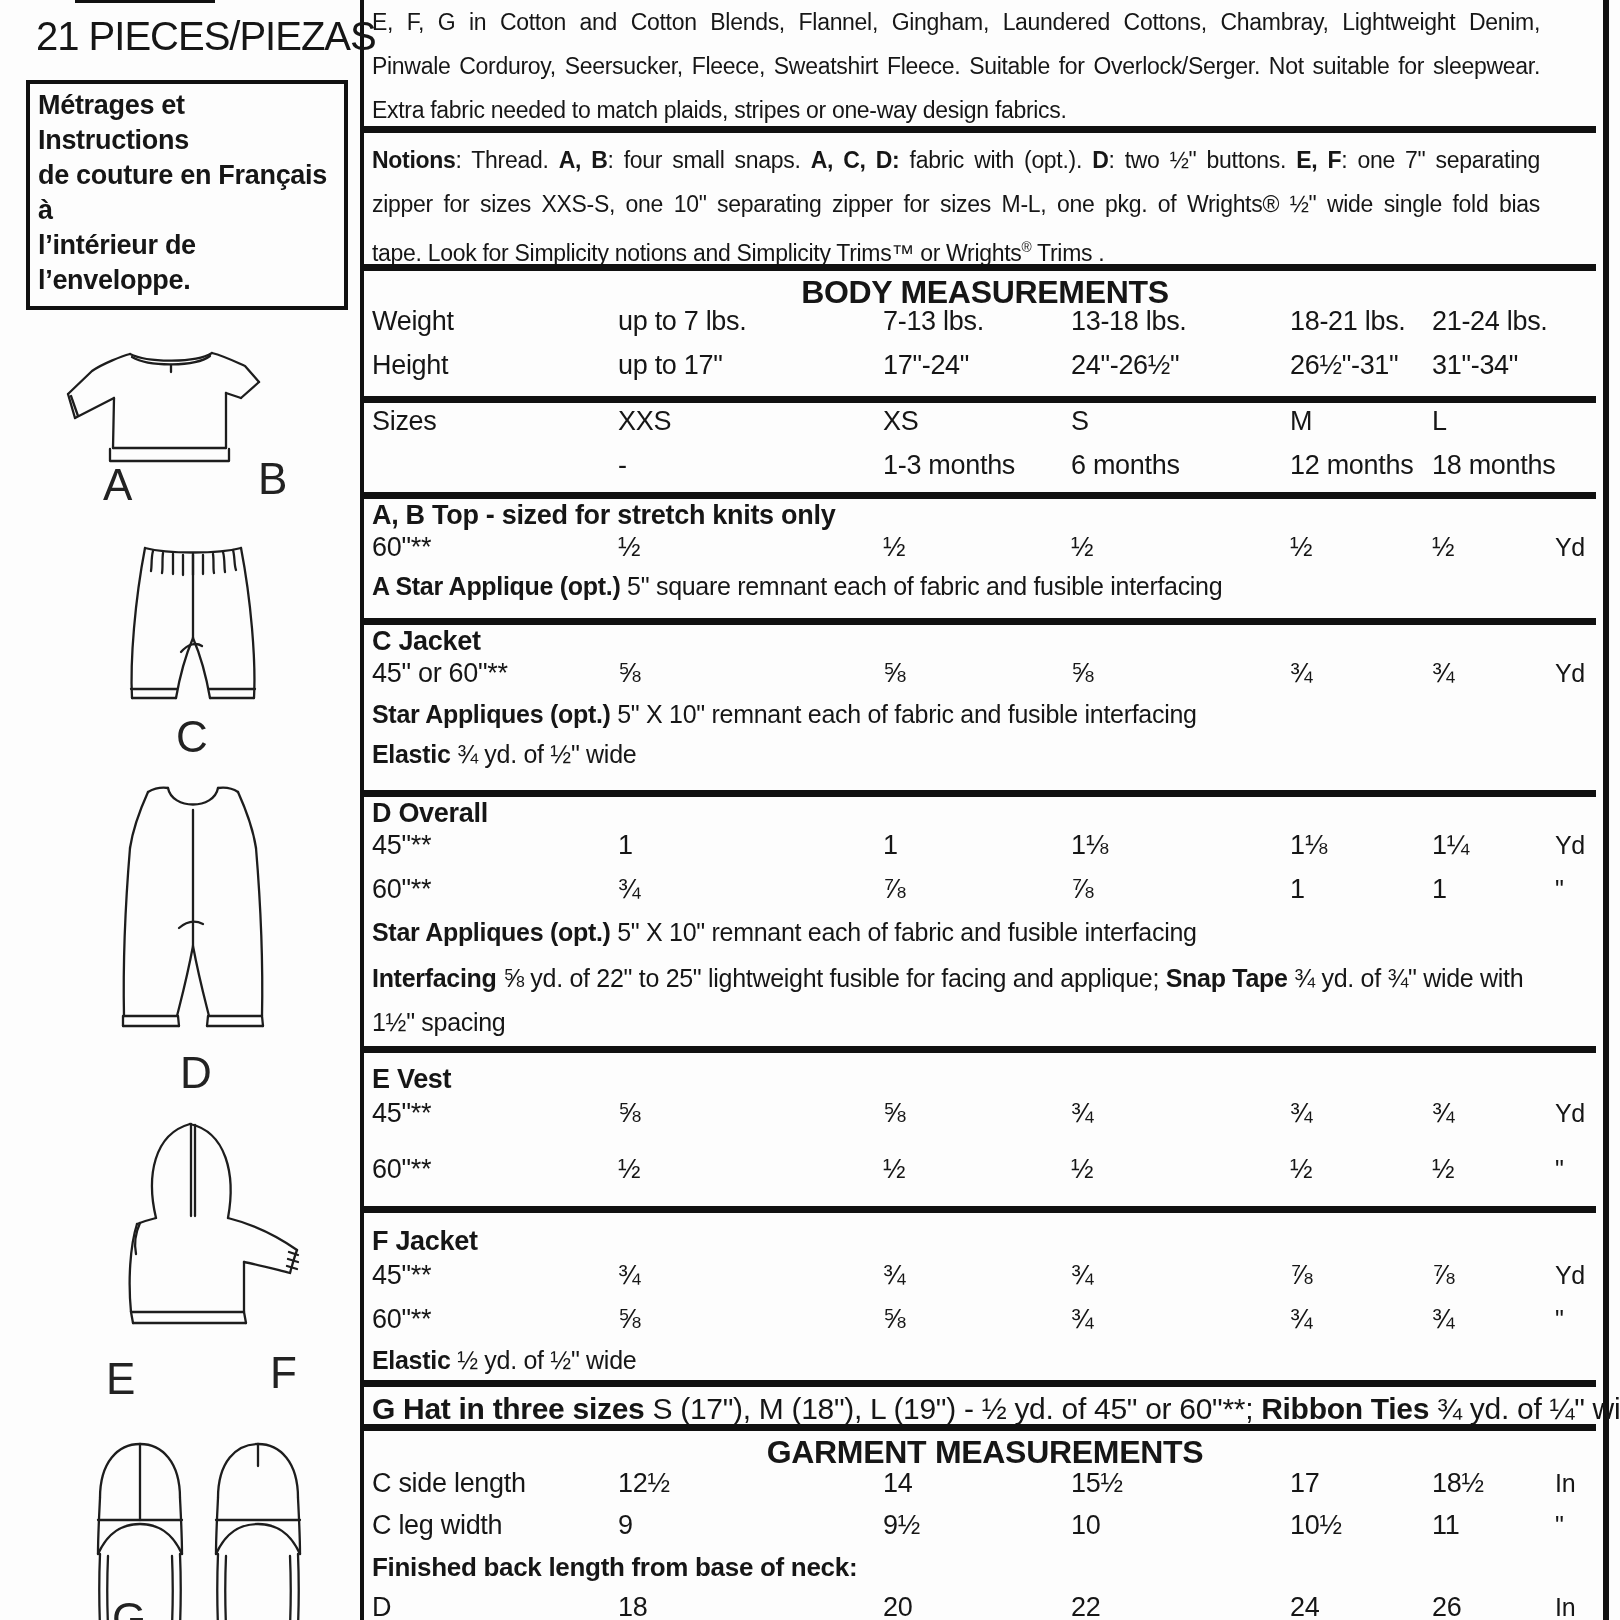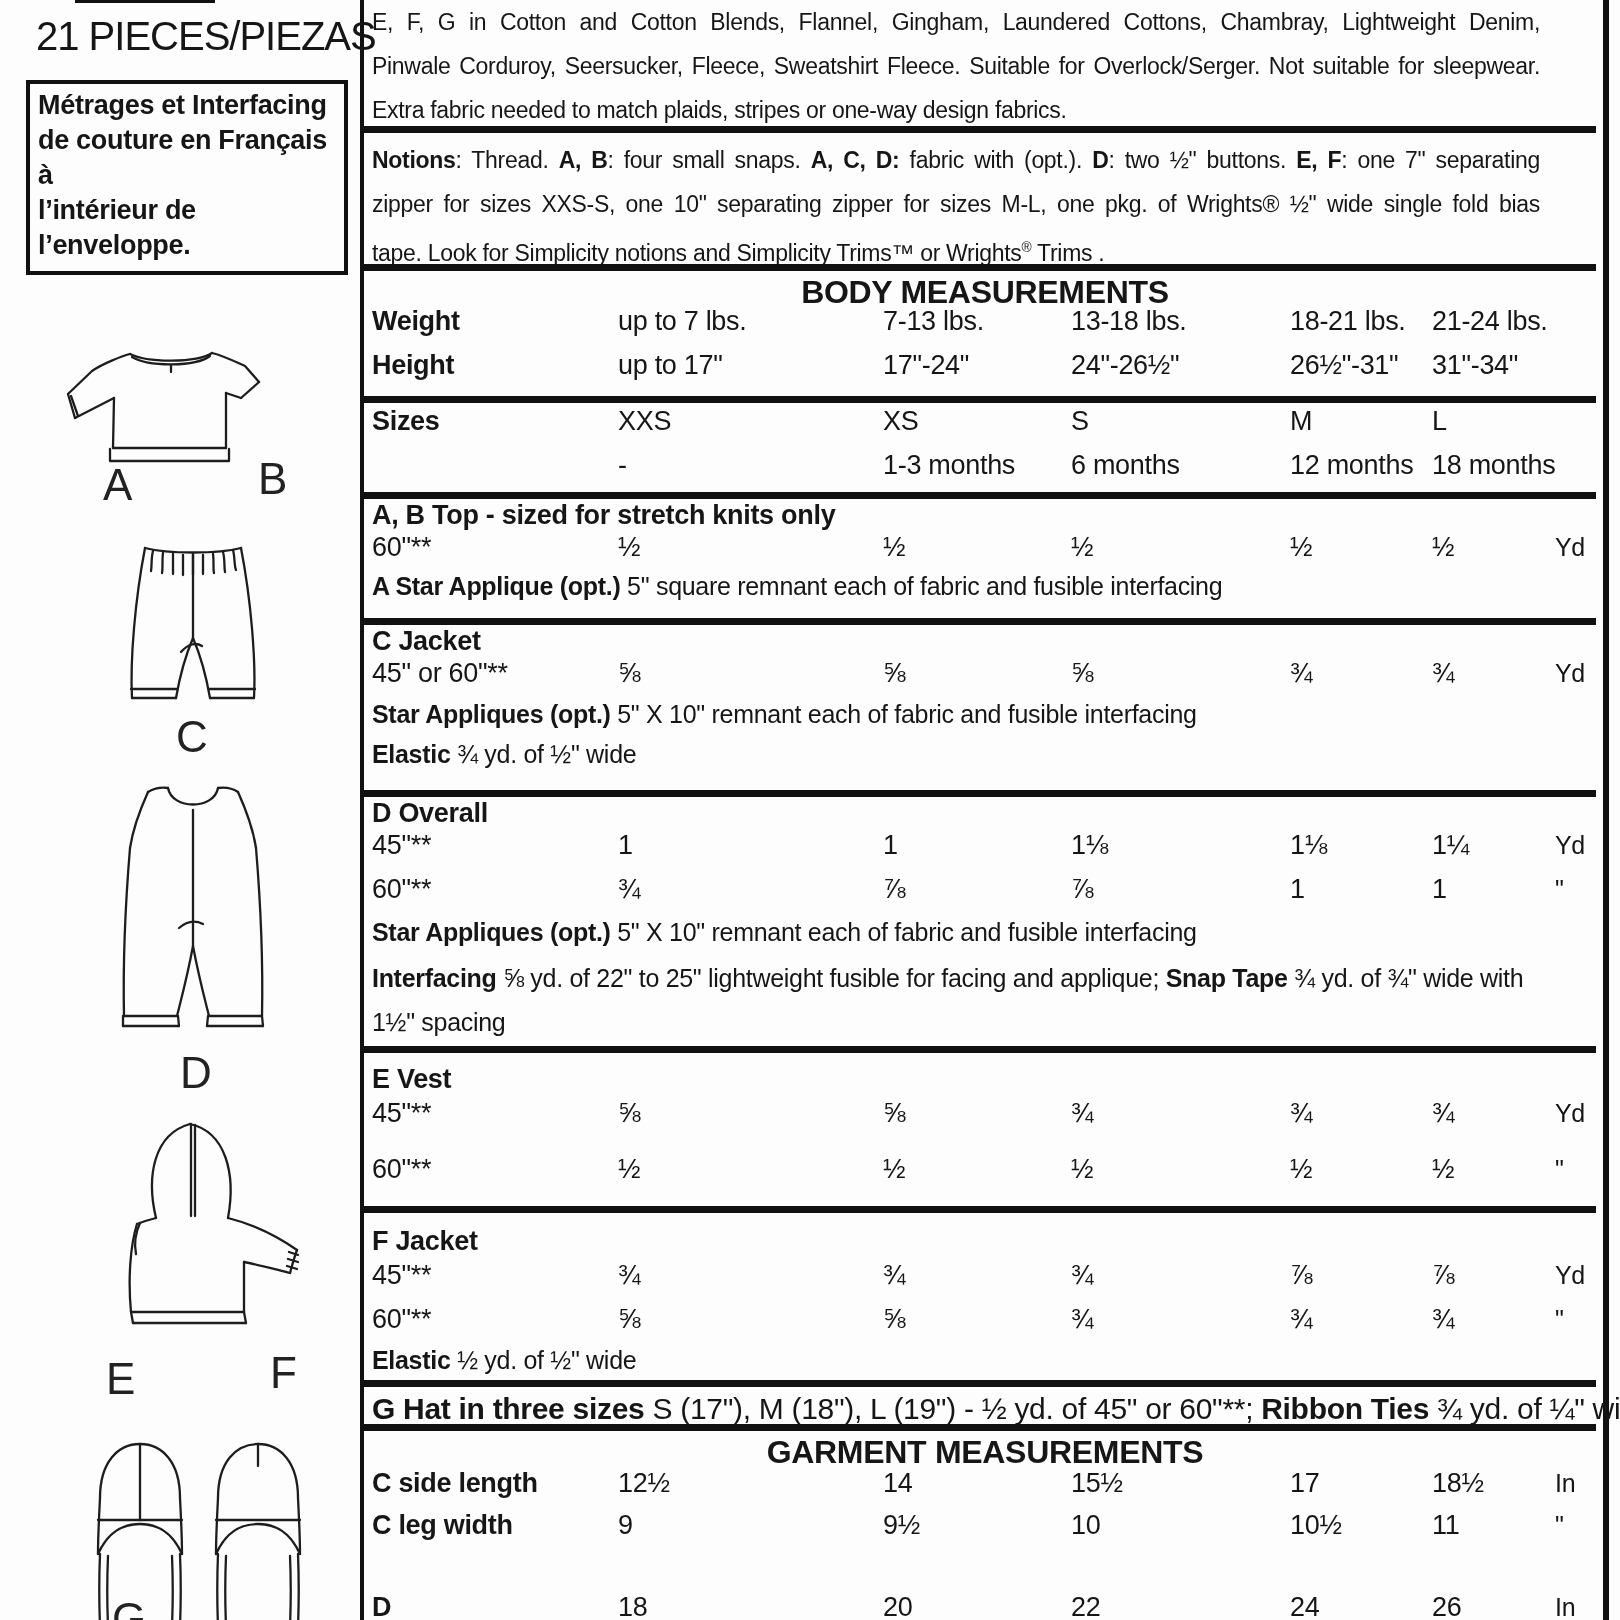--- a/index.html
+++ b/index.html
@@ -23,39 +23,39 @@
   .rsec{position:absolute;left:372px;width:1226px;}
   .hr{position:absolute;left:364px;width:1232px;height:7px;background:#111;}
   .para{font-size:23px;line-height:44px;width:1168px;}
   .jline{white-space:nowrap;text-align:justify;text-align-last:justify;}
   .nline{white-space:nowrap;}
   b,.bld{font-weight:bold;}
   .hdr{font-weight:bold;font-size:32px;white-space:nowrap;text-align:center;}
   .sect{font-weight:bold;font-size:27px;white-space:nowrap;}
   .trow{display:grid;grid-template-columns:246px 265px 188px 219px 142px 123px 1fr;
         font-size:27px;white-space:nowrap;align-items:baseline;}
-  .trow .lab{font-weight:bold;}
+  .trow .lab{font-weight:normal;}
   .trow span{overflow:visible;}
   .note{font-size:25px;white-space:nowrap;}
   .unit{font-size:25px;}
   sup{font-size:60%;}
 </style>
 </head>
 <body>
 
 <div class="page">
 
   <div class="remnant"></div>
   <div class="vline v-mid"></div>
   <div class="vline v-right"></div>
 
   <div class="pieces">21 PIECES/PIEZAS</div>
 
   <div class="frbox">
-    <div>Métrages et Interfacing</div>
+    <div>Métrages et Instructions</div>
     <div>de couture en Français à</div>
     <div>l’intérieur de</div>
     <div>l’enveloppe.</div>
   </div>
 
   <svg class="illus" style="left:62px;top:338px" width="222" height="128" viewBox="0 0 222 128">
     <path d="M68,16 C60,18 40,26 30,33 L6,56"></path>
     <path d="M6,56 L13,80"></path>
     <path d="M9,58 L16,78"></path>
     <path d="M13,80 L52,60"></path>
@@ -357,20 +357,21 @@
   </div>
   <div class="rsec trow" style="top:1510px">
     <span class="lab">C leg width</span>
     <span>9</span>
     <span>9½</span>
     <span>10</span>
     <span>10½</span>
     <span>11</span>
     <span class="unit">"</span>
   </div>
+  <div class="rsec sect" style="top:1552px;font-size:26px;">Finished back length from base of neck:</div>
   <div class="rsec trow" style="top:1592px">
     <span class="lab">D</span>
     <span>18</span>
     <span>20</span>
     <span>22</span>
     <span>24</span>
     <span>26</span>
     <span class="unit">In</span>
   </div>
 

